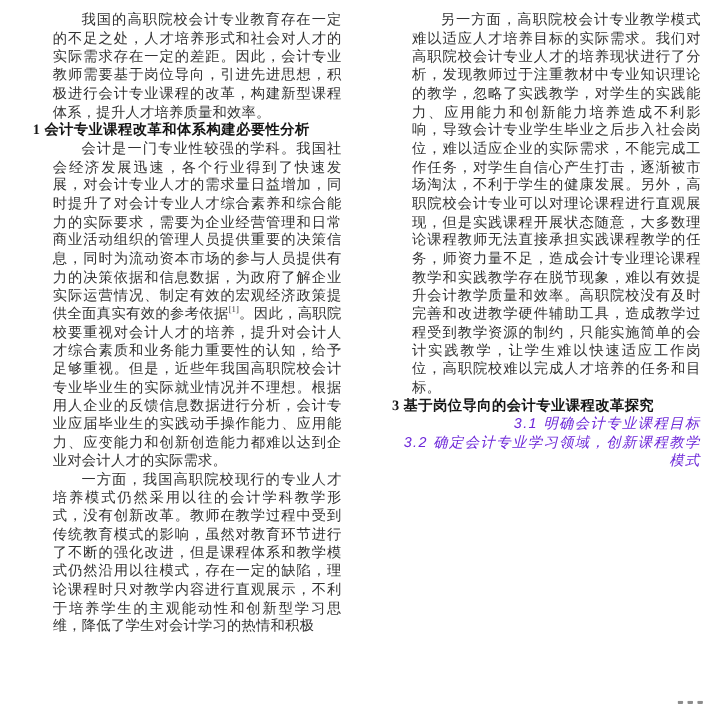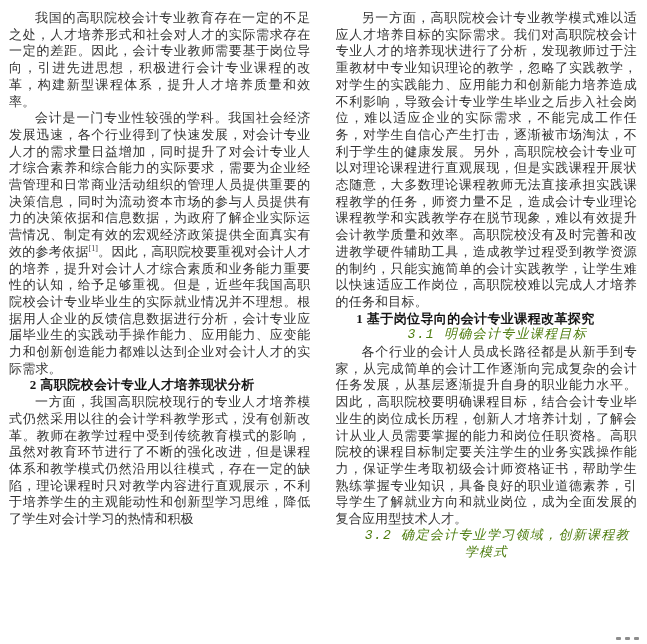--- a/index.html
+++ b/index.html
@@ -21,35 +21,35 @@
     width: 302px;
     overflow: hidden;
   }
   .block {
     font-size: 13px;
     line-height: 16.7px;
     color: #333333;
     text-align: justify;
     letter-spacing: 0.2px;
   }
-  .block.indent { text-indent: 2em; }
+  .block.indent { text-indent: 2em; margin-left: 39px; }
   .block.heading {
     font-weight: bold;
     color: #161616;
     text-indent: 1.6em;
     text-align: left;
     letter-spacing: 0.4px;
   }
   .block.subheading {
     font-style: italic;
-    color: #4d7c0f;
+    color: #6d28d9;
     text-indent: 1.7em;
-    text-align: center;
+    text-align: right;
     letter-spacing: 1.3px;
-    font-family: Liberation Mono, monospace;
+    font-family: Liberation Sans, sans-serif;
   }
   .block sup {
     font-size: 8px;
     line-height: 0;
     vertical-align: super;
     letter-spacing: 0;
   }
   
   .page-frag {
     position: absolute;
@@ -70,29 +70,28 @@
     border-radius: 1px;
   }
 </style>
 </head>
 <body>
 
 <div class="page">
   <div class="columns">
     <div class="column" id="col-left">
         <div class="block paragraph indent"><span>我国的高职院校会计专业教育存在一定的不足之处，人才培养形式和社会对人才的实际需求存在一定的差距。因此，会计专业教师需要基于岗位导向，引进先进思想，积极进行会计专业课程的改革，构建新型课程体系，提升人才培养质量和效率。</span></div>
+        <div class="block heading"><span>1 会计专业课程改革和体系构建必要性分析</span></div>
         <div class="block paragraph indent"><span>会计是一门专业性较强的学科。我国社会经济发展迅速，各个行业得到了快速发展，对会计专业人才的需求量日益增加，同时提升了对会计专业人才综合素养和综合能力的实际要求，需要为企业经营管理和日常商业活动组织的管理人员提供重要的决策信息，同时为流动资本市场的参与人员提供有力的决策依据和信息数据，为政府了解企业实际运营情况、制定有效的宏观经济政策提供全面真实有效的参考依据</span><sup>[1]</sup><span>。因此，高职院校要重视对会计人才的培养，提升对会计人才综合素质和业务能力重要性的认知，给予足够重视。但是，近些年我国高职院校会计专业毕业生的实际就业情况并不理想。根据用人企业的反馈信息数据进行分析，会计专业应届毕业生的实践动手操作能力、应用能力、应变能力和创新创造能力都难以达到企业对会计人才的实际需求。</span></div>
-        <div class="block heading"><span>2 高职院校会计专业人才培养现状分析</span></div>
         <div class="block paragraph indent"><span>一方面，我国高职院校现行的专业人才培养模式仍然采用以往的会计学科教学形式，没有创新改革。教师在教学过程中受到传统教育模式的影响，虽然对教育环节进行了不断的强化改进，但是课程体系和教学模式仍然沿用以往模式，存在一定的缺陷，理论课程时只对教学内容进行直观展示，不利于培养学生的主观能动性和创新型学习思维，降低了学生对会计学习的热情和积极</span></div>
       </div>
     <div class="column" id="col-right">
         <div class="block paragraph indent"><span>另一方面，高职院校会计专业教学模式难以适应人才培养目标的实际需求。我们对高职院校会计专业人才的培养现状进行了分析，发现教师过于注重教材中专业知识理论的教学，忽略了实践教学，对学生的实践能力、应用能力和创新能力培养造成不利影响，导致会计专业学生毕业之后步入社会岗位，难以适应企业的实际需求，不能完成工作任务，对学生自信心产生打击，逐渐被市场淘汰，不利于学生的健康发展。另外，高职院校会计专业可以对理论课程进行直观展现，但是实践课程开展状态随意，大多数理论课程教师无法直接承担实践课程教学的任务，师资力量不足，造成会计专业理论课程教学和实践教学存在脱节现象，难以有效提升会计教学质量和效率。高职院校没有及时完善和改进教学硬件辅助工具，造成教学过程受到教学资源的制约，只能实施简单的会计实践教学，让学生难以快速适应工作岗位，高职院校难以完成人才培养的任务和目标。</span></div>
-        <div class="block heading"><span>1 基于岗位导向的会计专业课程改革探究</span></div>
+        <div class="block heading"><span>3 基于岗位导向的会计专业课程改革探究</span></div>
         <div class="block subheading"><span>3.1 明确会计专业课程目标</span></div>
-        <div class="block paragraph indent"><span>各个行业的会计人员成长路径都是从新手到专家，从完成简单的会计工作逐渐向完成复杂的会计任务发展，从基层逐渐提升自身的职业能力水平。因此，高职院校要明确课程目标，结合会计专业毕业生的岗位成长历程，创新人才培养计划，了解会计从业人员需要掌握的能力和岗位任职资格。高职院校的课程目标制定要关注学生的业务实践操作能力，保证学生考取初级会计师资格证书，帮助学生熟练掌握专业知识，具备良好的职业道德素养，引导学生了解就业方向和就业岗位，成为全面发展的复合应用型技术人才。</span></div>
         <div class="block subheading"><span>3.2 确定会计专业学习领域，创新课程教学模式</span></div>
       </div>
   </div>
   <div class="page-frag">
       <i></i>
       <i></i>
       <i></i>
     </div>
 </div>
 

